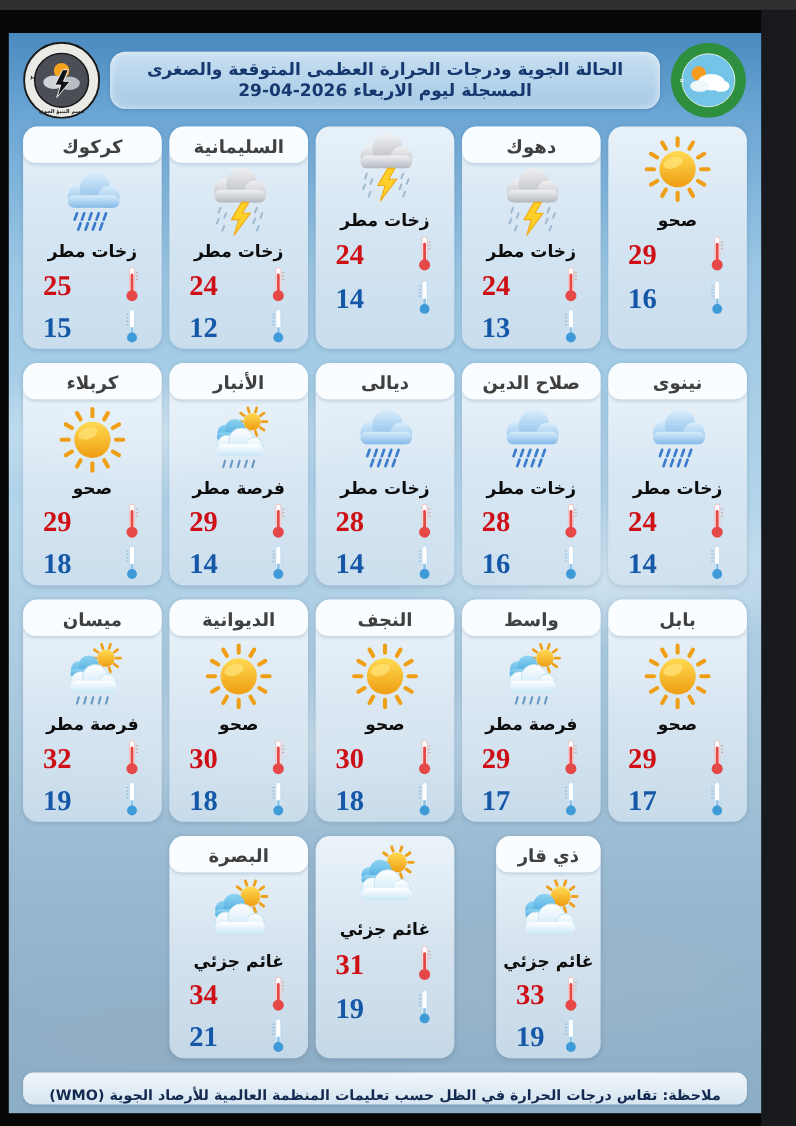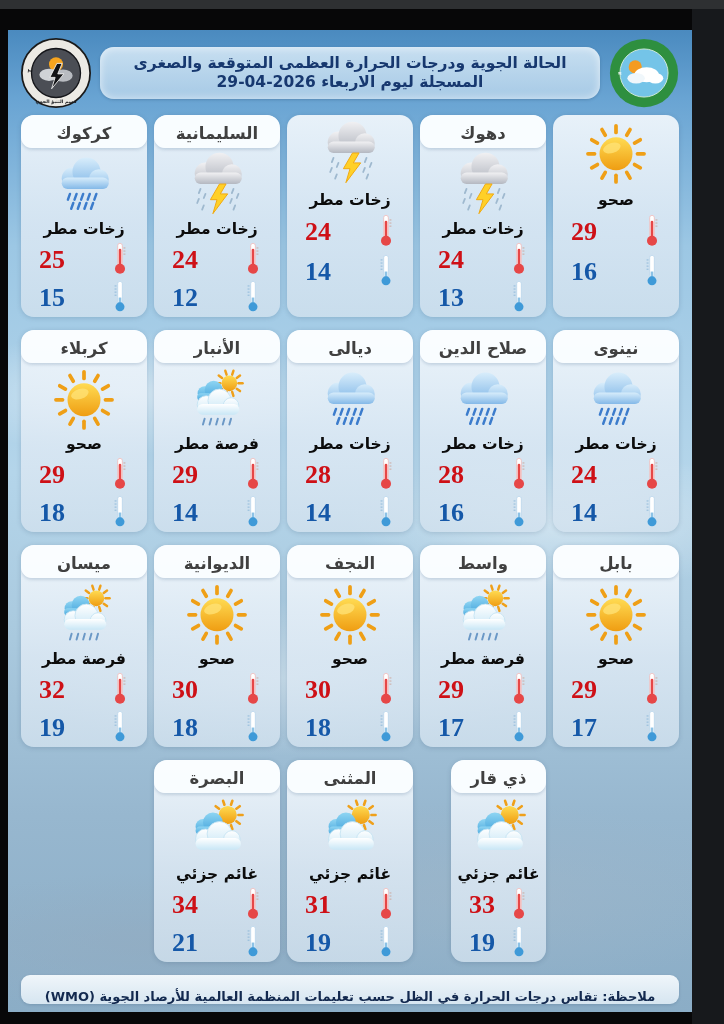--- a/index.html
+++ b/index.html
@@ -938,21 +938,20 @@
           <circle cx="11" cy="36" r="5.8" fill="#3f9ad8"></circle>
           <line x1="4" y1="9" x2="6.5" y2="9" stroke="#7fb0d6" stroke-width="1"></line>
           <line x1="4" y1="13" x2="6.5" y2="13" stroke="#7fb0d6" stroke-width="1"></line>
           <line x1="4" y1="17" x2="6.5" y2="17" stroke="#7fb0d6" stroke-width="1"></line>
           <line x1="4" y1="21" x2="6.5" y2="21" stroke="#7fb0d6" stroke-width="1"></line>
         </svg>
       </span>
     </div>
   </div>
         <div class="card">
-    <div class="card-title">المثنى</div>
     <div class="icon-wrap">
             <svg viewBox="0 0 80 80">
               <line x1="66.0" y1="23.0" x2="71.0" y2="23.0" stroke="#efa01a" stroke-width="3.2" stroke-linecap="round"></line>
               <line x1="63.5" y1="30.6" x2="67.6" y2="33.6" stroke="#efa01a" stroke-width="3.2" stroke-linecap="round"></line>
               <line x1="57.0" y1="35.4" x2="58.6" y2="40.1" stroke="#efa01a" stroke-width="3.2" stroke-linecap="round"></line>
               <line x1="49.0" y1="35.4" x2="47.4" y2="40.1" stroke="#efa01a" stroke-width="3.2" stroke-linecap="round"></line>
               <line x1="42.5" y1="30.6" x2="38.4" y2="33.6" stroke="#efa01a" stroke-width="3.2" stroke-linecap="round"></line>
               <line x1="40.0" y1="23.0" x2="35.0" y2="23.0" stroke="#efa01a" stroke-width="3.2" stroke-linecap="round"></line>
               <line x1="42.5" y1="15.4" x2="38.4" y2="12.4" stroke="#efa01a" stroke-width="3.2" stroke-linecap="round"></line>
               <line x1="49.0" y1="10.6" x2="47.4" y2="5.9" stroke="#efa01a" stroke-width="3.2" stroke-linecap="round"></line>

